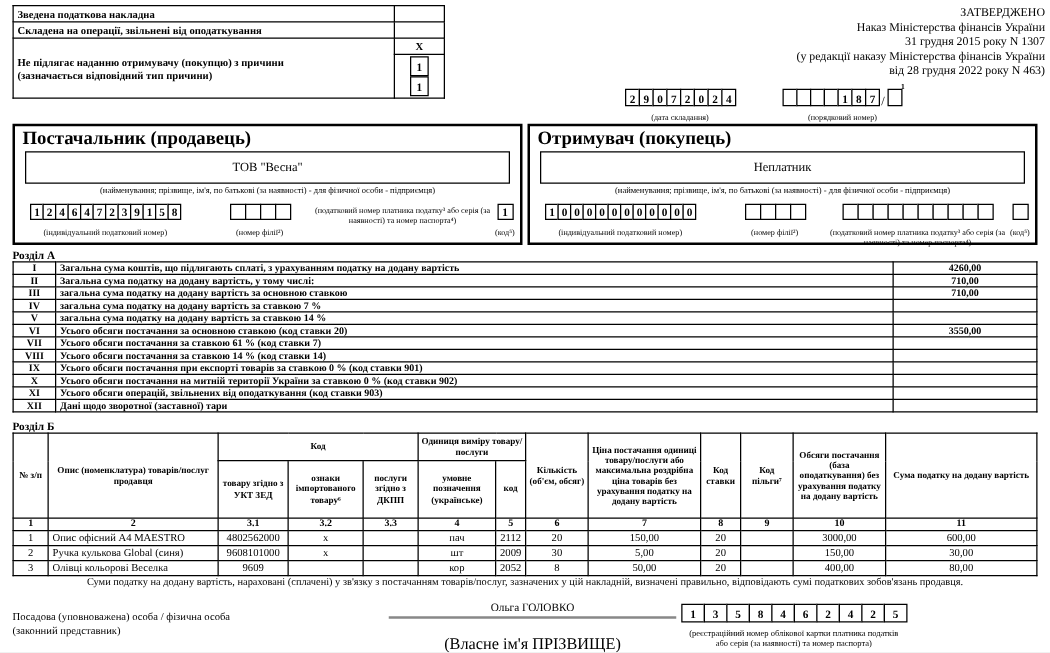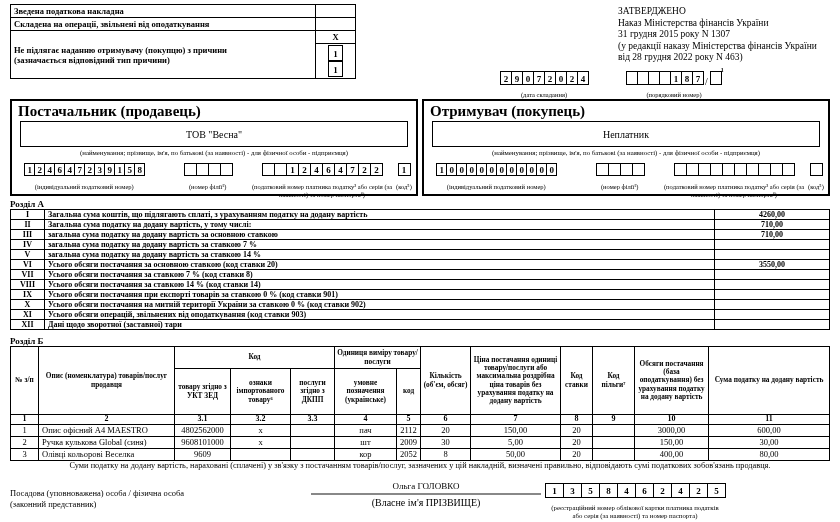--- a/index.html
+++ b/index.html
@@ -13,21 +13,21 @@
 
   
   .corner { position:absolute; left:10px; top:4px; width:346px; table-layout:fixed; }
   .corner td { font-weight:bold; font-size:8.5px; line-height:10px; padding:1px 3px; vertical-align:middle; }
   .c-val { width:40px; }
   .c-x { text-align:center; font-size:9px; height:12px; }
   .c-types { text-align:center; height:22px; }
   .tbox { display:inline-block; width:15px; height:16px; line-height:16px; border:1px solid #000; text-align:center; font-size:9px; margin:0 2px; }
 
   
-  .approved { position:absolute; left:618px; top:6px; width:218px; font-size:9.5px; line-height:11.5px; }
+  .approved { position:absolute; left:618px; top:6px; width:218px; font-size:9.5px; line-height:11.5px;text-align:right; }
 
   
   .doc-title { position:absolute; left:276px; top:75px; font-size:12.5px; font-weight:bold; letter-spacing:.4px; }
   .dateblock { position:absolute; left:500px; top:71px; text-align:center; }
   .numblock  { position:absolute; left:626px; top:71px; }
   .numline { white-space:nowrap; }
   .numsup { font-size:6px; font-weight:bold; vertical-align:top; position:relative; top:-4px; }
   .slash { font-size:10px; padding:0 2px; }
   .blabel { font-size:6.5px; line-height:7.5px; text-align:center; margin-top:2px; }
   .numblock .blabel { width:96px; }
@@ -63,21 +63,21 @@
   .tb th { font-size:7.3px; font-weight:bold; line-height:8.3px; text-align:center; vertical-align:middle; padding:1px 2px; }
   .tb .numrow th { font-size:8px; height:10px; padding:0; }
   .tb tbody td { font-size:8.5px; height:11px; line-height:11px; padding:0 3px; text-align:center; vertical-align:middle; }
   .tb tbody td:nth-child(2) { text-align:left; }
 
   
   .decl { position:absolute; left:10px; top:461px; width:820px; text-align:center; font-size:8.3px; }
   .foot-left { position:absolute; left:10px; top:488px; font-size:8.5px; line-height:11px; }
   .sig { position:absolute; left:311px; top:481px; width:230px; text-align:center; }
   .sig-name { font-size:9px; padding-bottom:2px; border-bottom:2px solid #888; }
-  .sig-label { font-size:10px; margin-top:2px; }
+  .sig-label { font-size:13px; margin-top:12px; }
   .reg { position:absolute; left:545px; top:483px; text-align:center; }
   .reg .blabel { font-size:6.8px; line-height:8px; margin-top:3px; }
 </style>
 </head>
 <body>
 
 <div id="page">
 
   <table class="corner">
     <tbody>
@@ -130,21 +130,20 @@
     <div class="p-boxes">
       <div class="grp g-ipn">
         <div class="numline"><span class="box bx11">1</span><span class="box bx11">2</span><span class="box bx11">4</span><span class="box bx11">6</span><span class="box bx11">4</span><span class="box bx11">7</span><span class="box bx11">2</span><span class="box bx11">3</span><span class="box bx11">9</span><span class="box bx11">1</span><span class="box bx11">5</span><span class="box bx11">8</span></div>
         <div class="blabel">(індивідуальний податковий номер)</div>
       </div>
       <div class="grp g-branch">
         <div class="numline"><span class="box"></span><span class="box"></span><span class="box"></span><span class="box"></span></div>
         <div class="blabel">(номер філії²)</div>
       </div>
       <div class="grp g-tax">
-        <div class="numline"><span class="box"></span><span class="box"></span><span class="box">1</span><span class="box">2</span><span class="box">4</span><span class="box">6</span><span class="box">4</span><span class="box">7</span><span class="box">2</span><span class="box">2</span></div>
         <div class="blabel">(податковий номер платника податку³ або серія (за наявності) та номер паспорта⁴)</div>
       </div>
       <div class="grp g-code">
         <div class="numline"><span class="box">1</span></div>
         <div class="blabel">(код⁵)</div>
       </div>
     </div>
   </div>
 
   <div class="party" style="left:422px">
@@ -205,21 +204,21 @@
             <td>загальна сума податку на додану вартість за ставкою 14 %</td>
             <td></td>
           </tr>
           <tr>
             <td>VI</td>
             <td>Усього обсяги постачання за основною ставкою (код ставки 20)</td>
             <td>3550,00</td>
           </tr>
           <tr>
             <td>VII</td>
-            <td>Усього обсяги постачання за ставкою 7 % (код ставки 8)</td>
+            <td>Усього обсяги постачання за ставкою 61 % (код ставки 7)</td>
             <td></td>
           </tr>
           <tr>
             <td>VIII</td>
             <td>Усього обсяги постачання за ставкою 14 % (код ставки 14)</td>
             <td></td>
           </tr>
           <tr>
             <td>IX</td>
             <td>Усього обсяги постачання при експорті товарів за ставкою 0 % (код ставки 901)</td>

